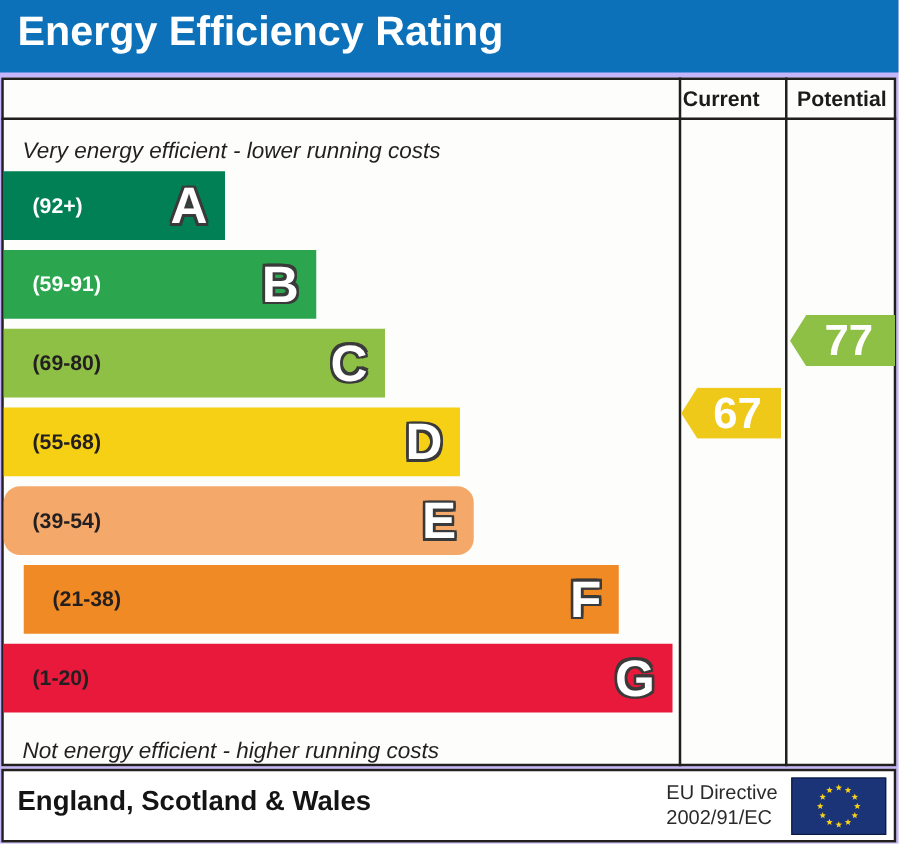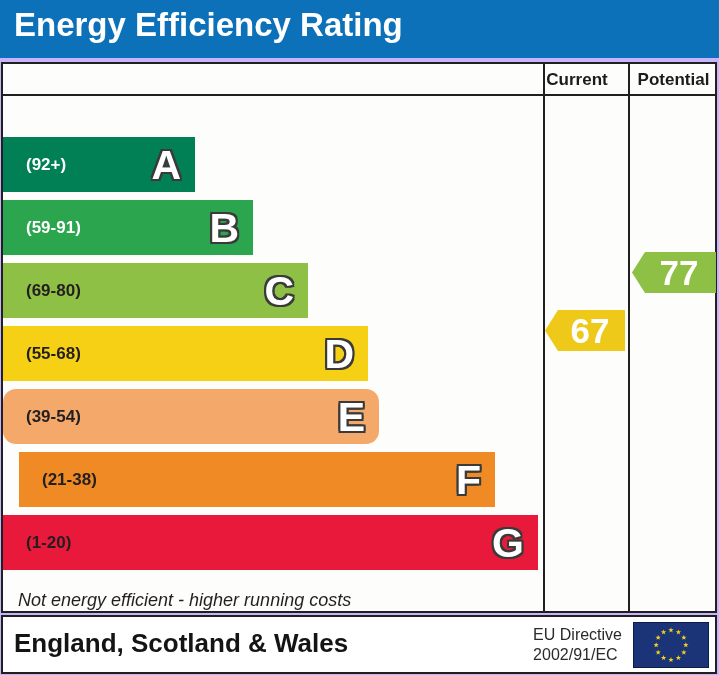--- a/index.html
+++ b/index.html
@@ -153,21 +153,21 @@
     position: absolute;
     left: 1px; top: 615px;
     width: 716px; height: 59px;
     border: 2px solid #221f1f;
     box-sizing: border-box;
     background: #ffffff;
   }
   .footer-region {
     position: absolute;
     left: 14px; top: 628px;
-    font-size: 26px;
+    font-size: 22px;
     font-weight: bold;
     color: #141414;
     white-space: nowrap;
   }
   .footer-directive {
     position: absolute;
     right: 97px; top: 625px;
     font-size: 16px;
     color: #2a2a2a;
     text-align: left;
@@ -193,24 +193,25 @@
   </div>
 
   <div class="table-frame"></div>
   <div class="thead"></div>
   <div class="col-div c1"></div>
   <div class="col-div c2"></div>
 
   <div class="col-head current">Current</div>
   <div class="col-head potential">Potential</div>
 
+  <div class="caption top">Very energy efficient - lower running costs</div>
   <div class="caption bottom">Not energy efficient - higher running costs</div>
 
   <div class="bars" id="bars-container">
-      <div class="bar" style="top: 0px; width: 192px; background: rgb(0, 128, 84);">
+      <div class="bar" style="top: 0px; width: 177px; background: rgb(0, 128, 84);">
         <span class="range">(92+)</span>
         <span class="letter">A</span>
       </div>
       <div class="bar" style="top: 63px; width: 250px; background: rgb(43, 166, 78);">
         <span class="range">(59-91)</span>
         <span class="letter">B</span>
       </div>
       <div class="bar light" style="top: 126px; width: 305px; background: rgb(141, 192, 68);">
         <span class="range">(69-80)</span>
         <span class="letter">C</span>

